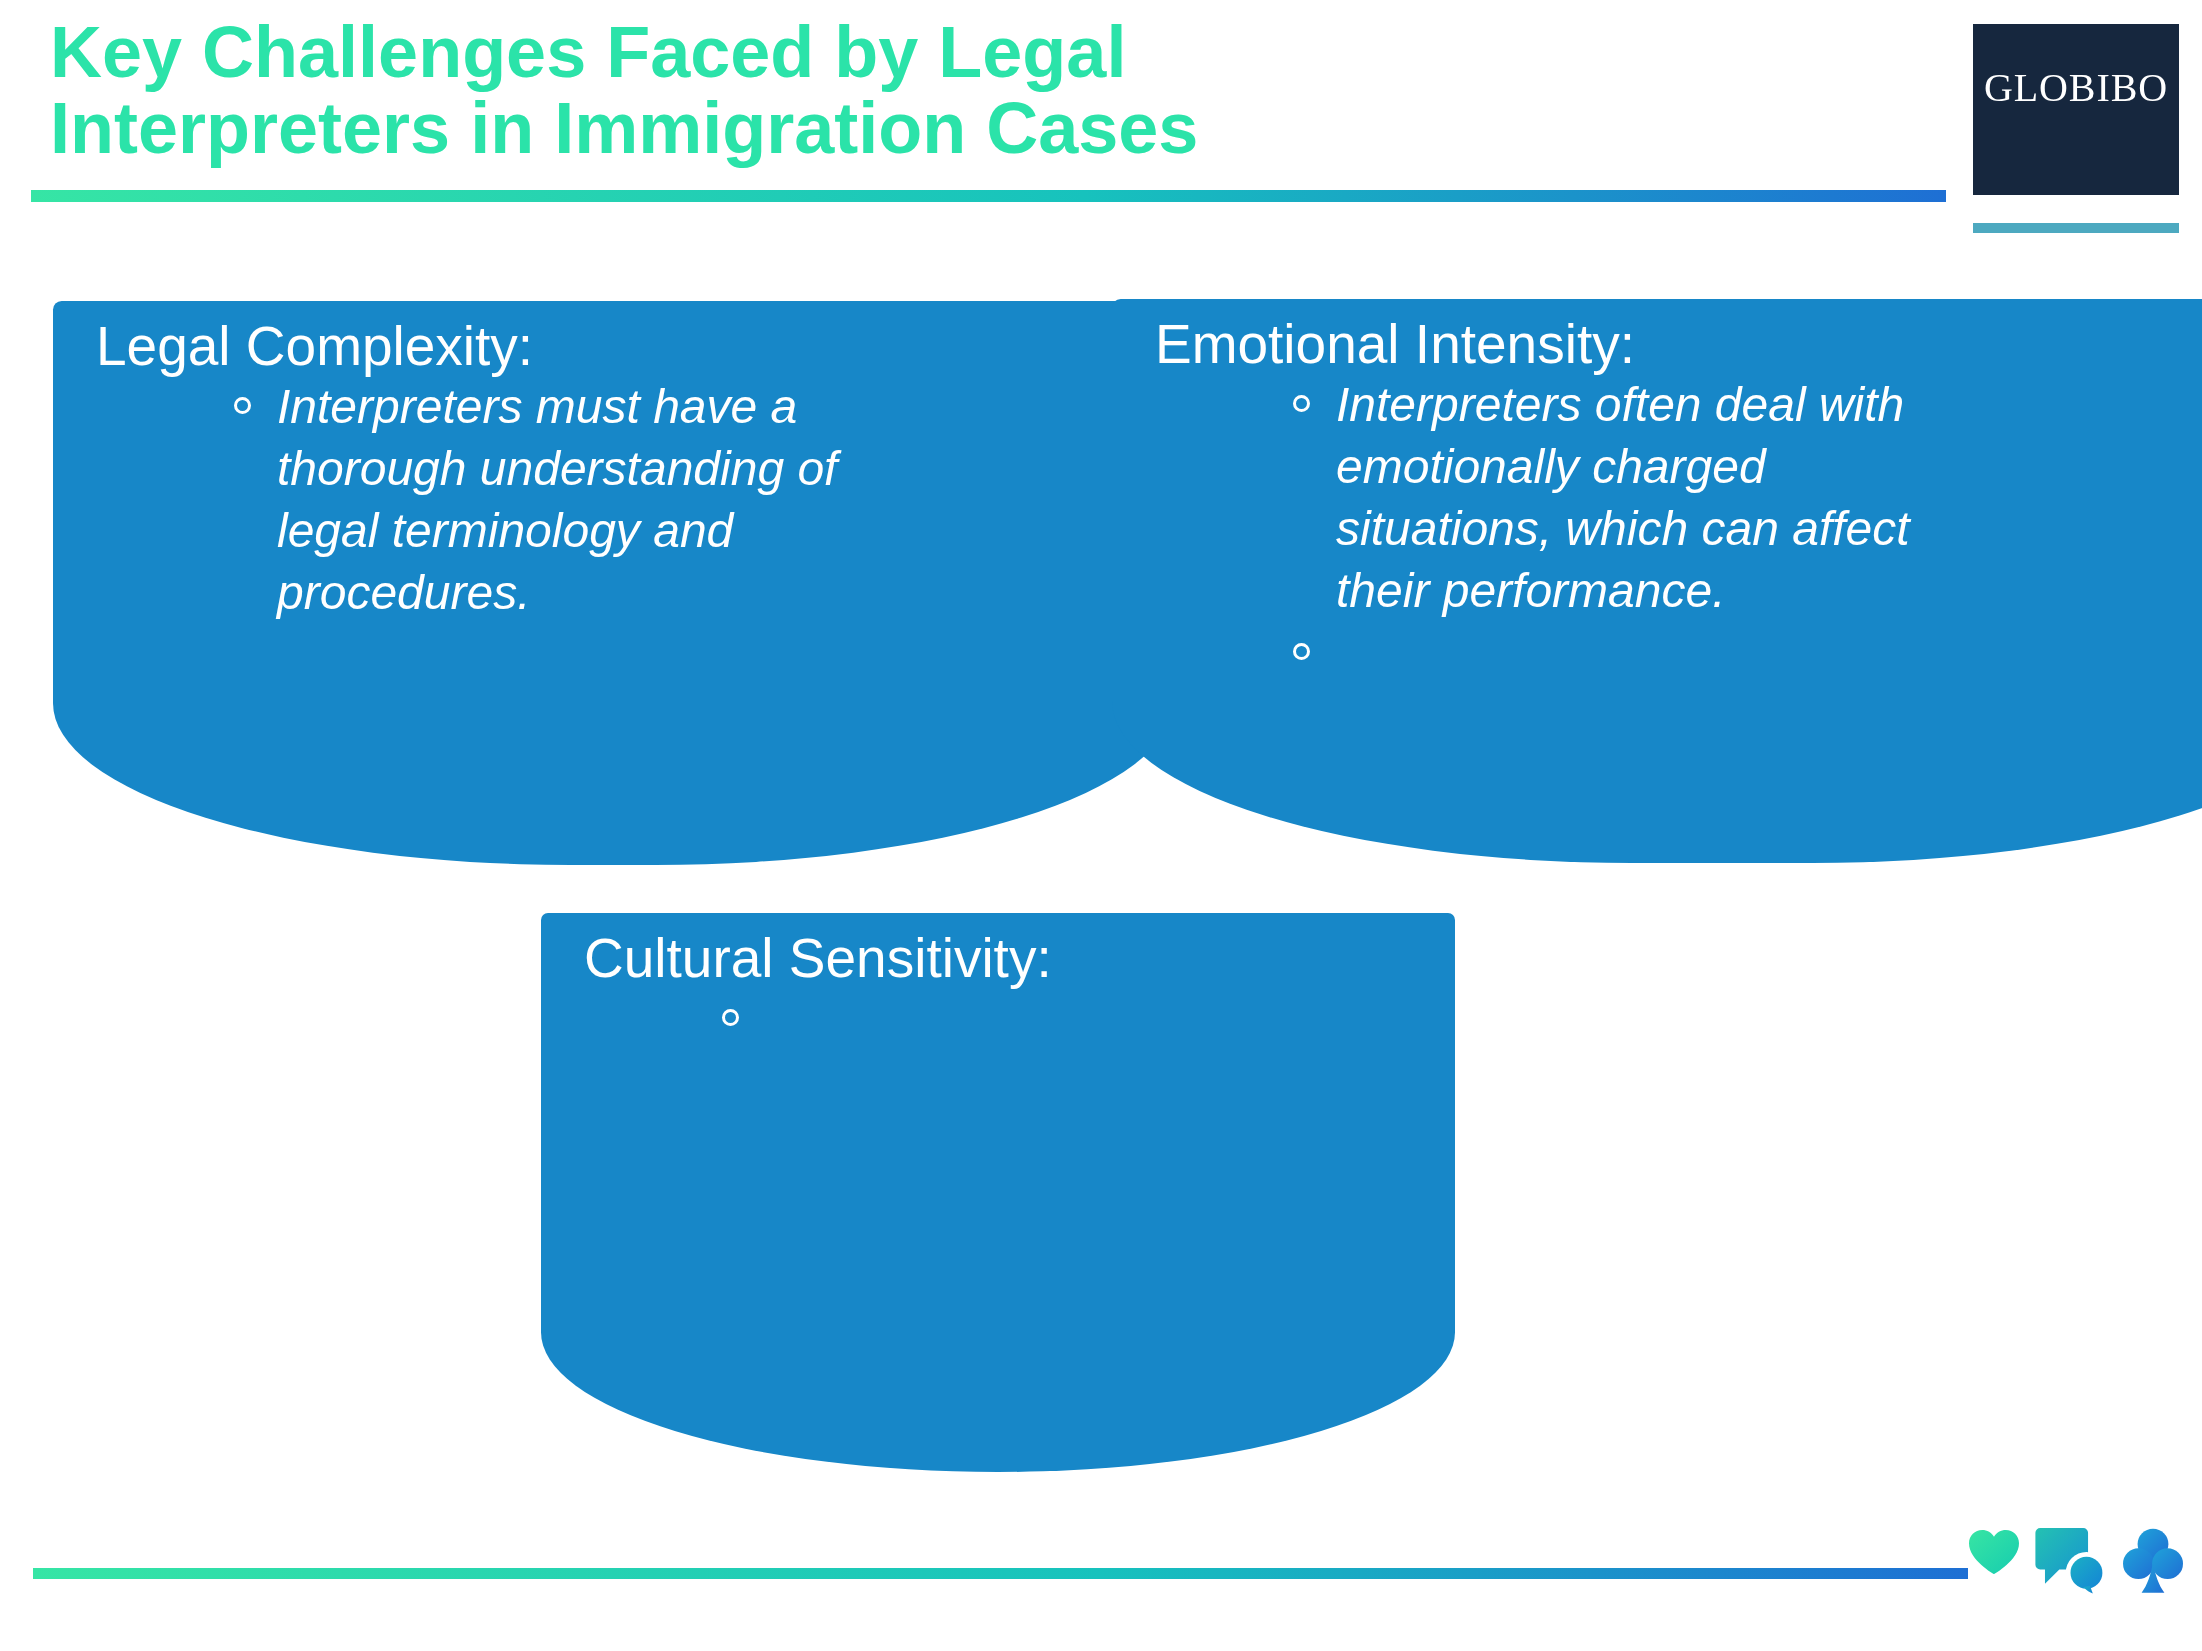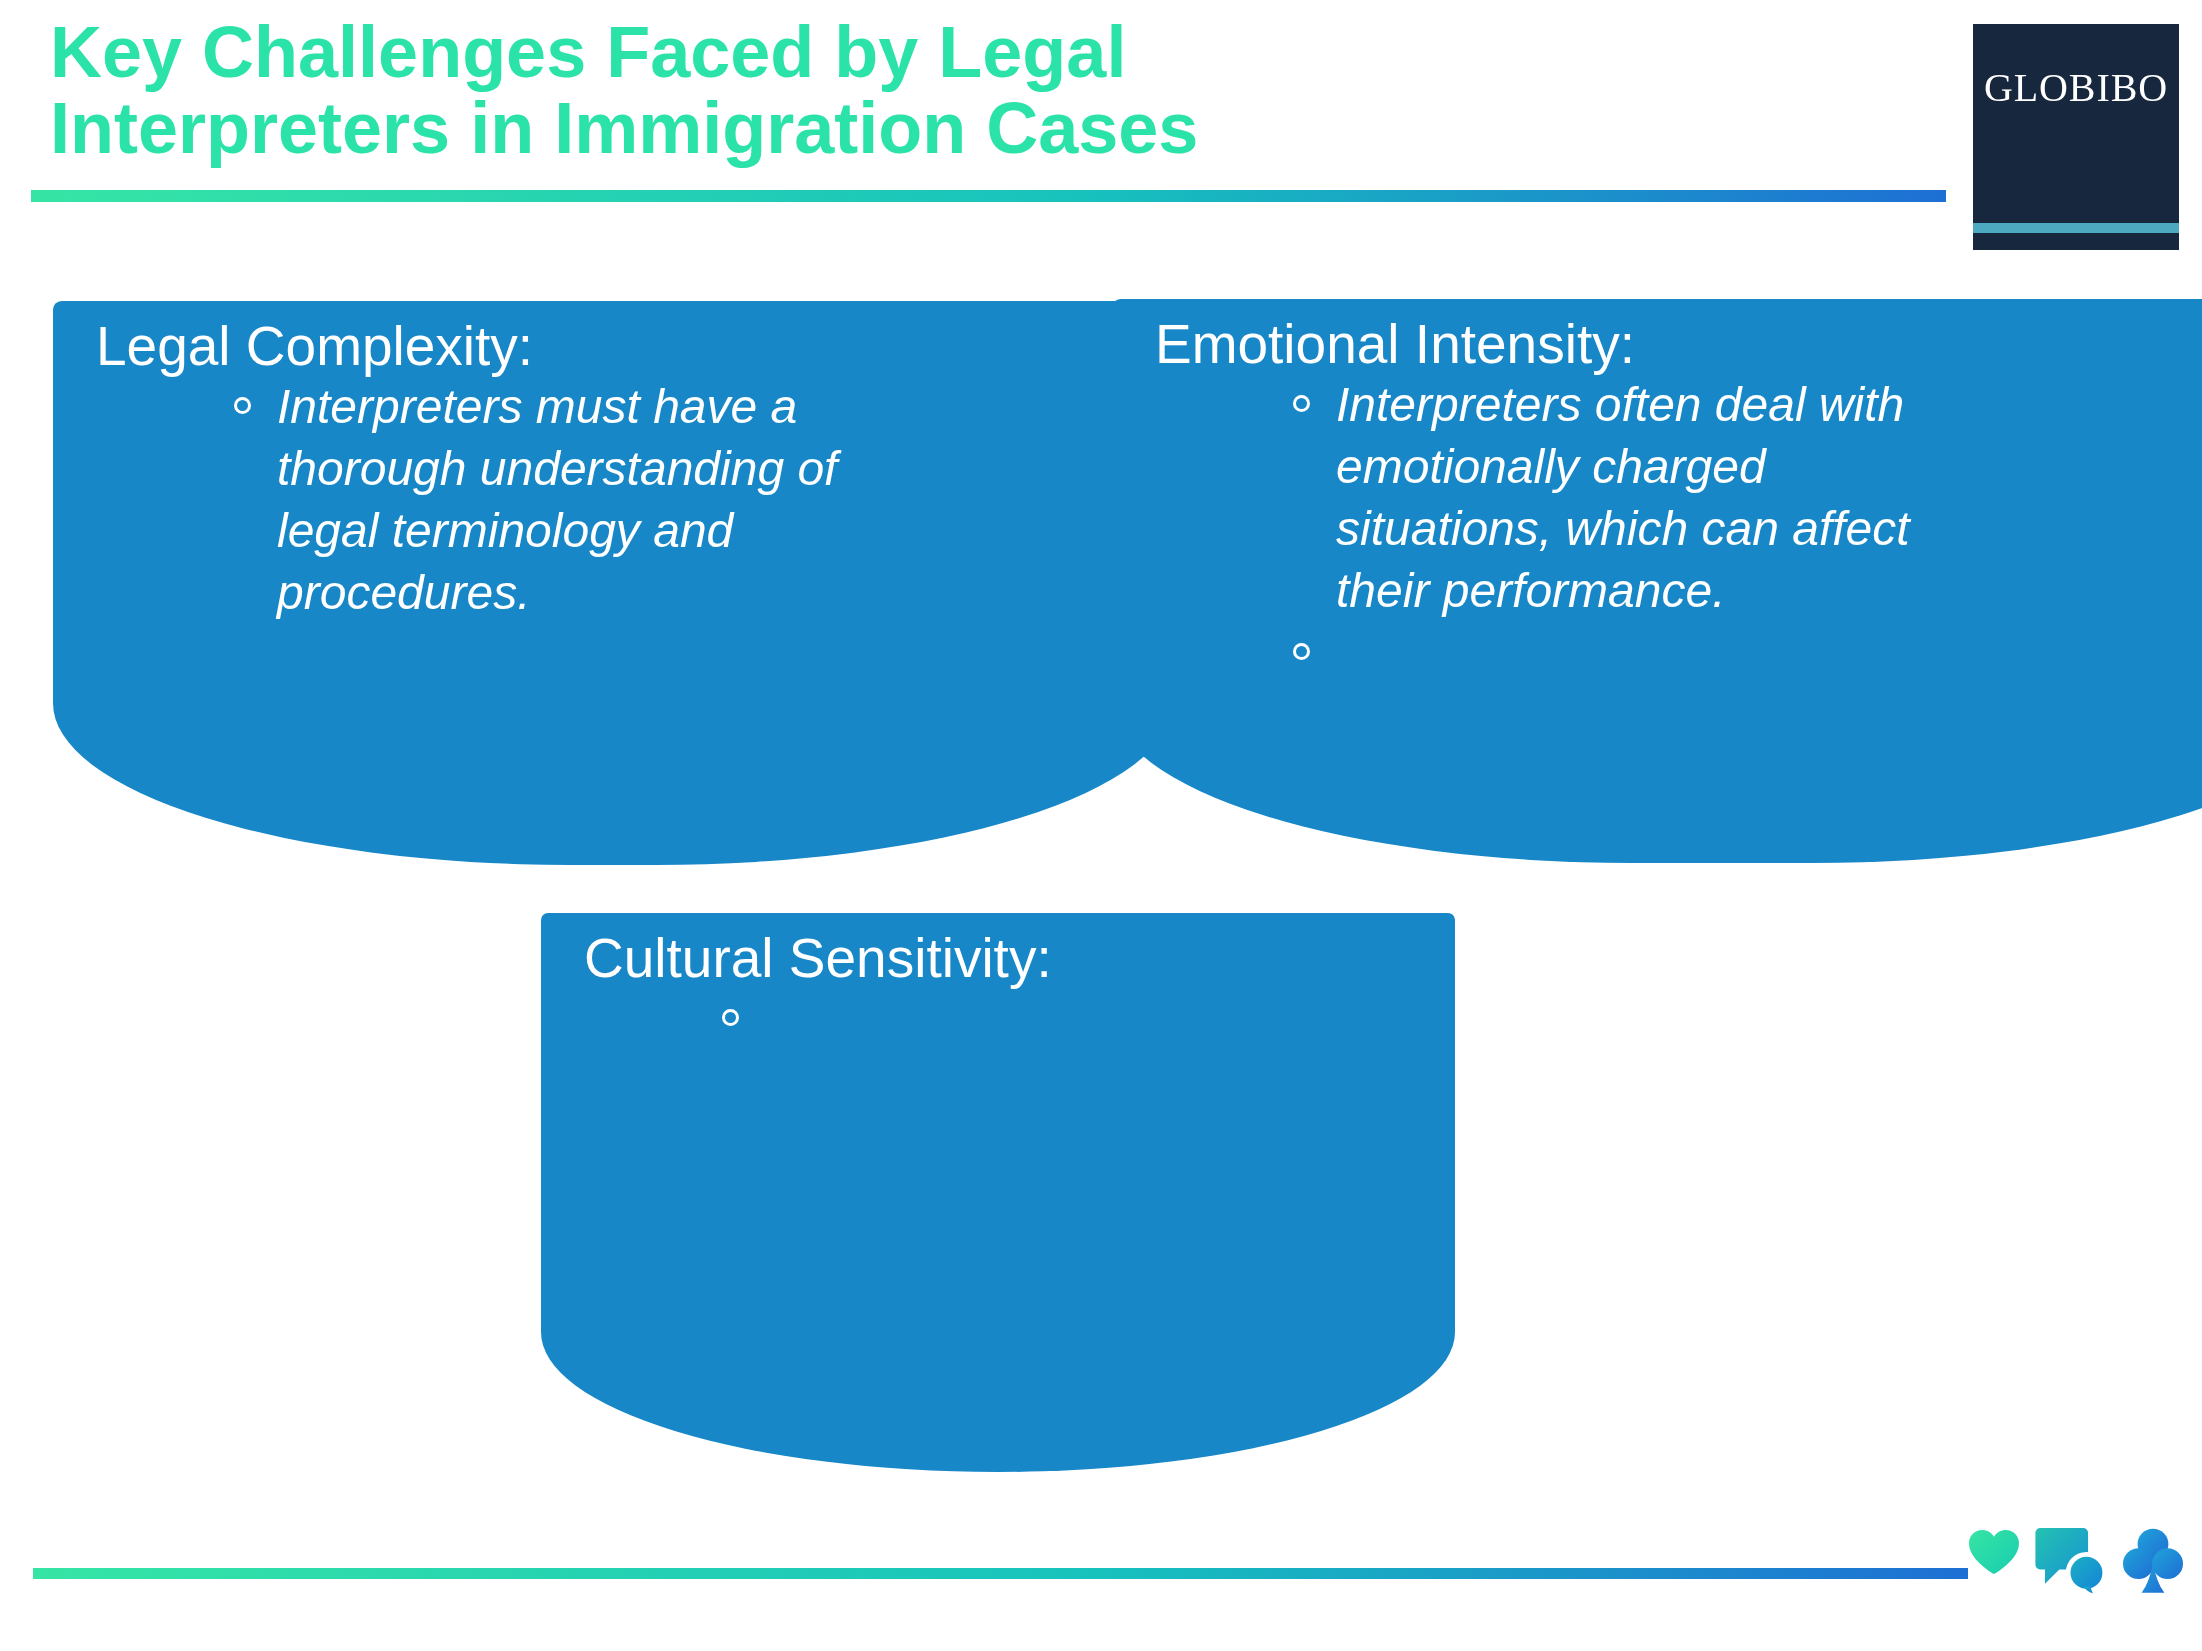--- a/index.html
+++ b/index.html
@@ -13,21 +13,21 @@
     position:absolute;left:50px;top:13.8px;width:1420px;
     font-size:72px;line-height:76px;font-weight:700;
     color:var(--title-teal,#2be3a9);margin:0;
   }
   .title-underline{
     position:absolute;left:31px;top:190px;width:1915px;height:12px;
     background:linear-gradient(90deg,var(--gradient-green,#36e5a5) 0%,var(--gradient-cyan,#17c2bd) 55%,var(--gradient-blue,#1e6fd4) 100%);
   }
   
   .logo{
-    position:absolute;left:1973px;top:24px;width:206px;height:226px;
+    position:absolute;left:1973px;top:24px;width:206px;height:171px;
     background:var(--logo-navy,#16273e);
     display:flex;justify-content:center;align-items:flex-start;
   }
   .logo-text{
     margin-top:40px;color:#ffffff;
     font-family:"Liberation Serif","DejaVu Serif",serif;
     font-size:40px;letter-spacing:0.9px;font-weight:400;
   }
   .logo-strip{
     position:absolute;left:1973px;top:223px;width:206px;height:10.3px;

